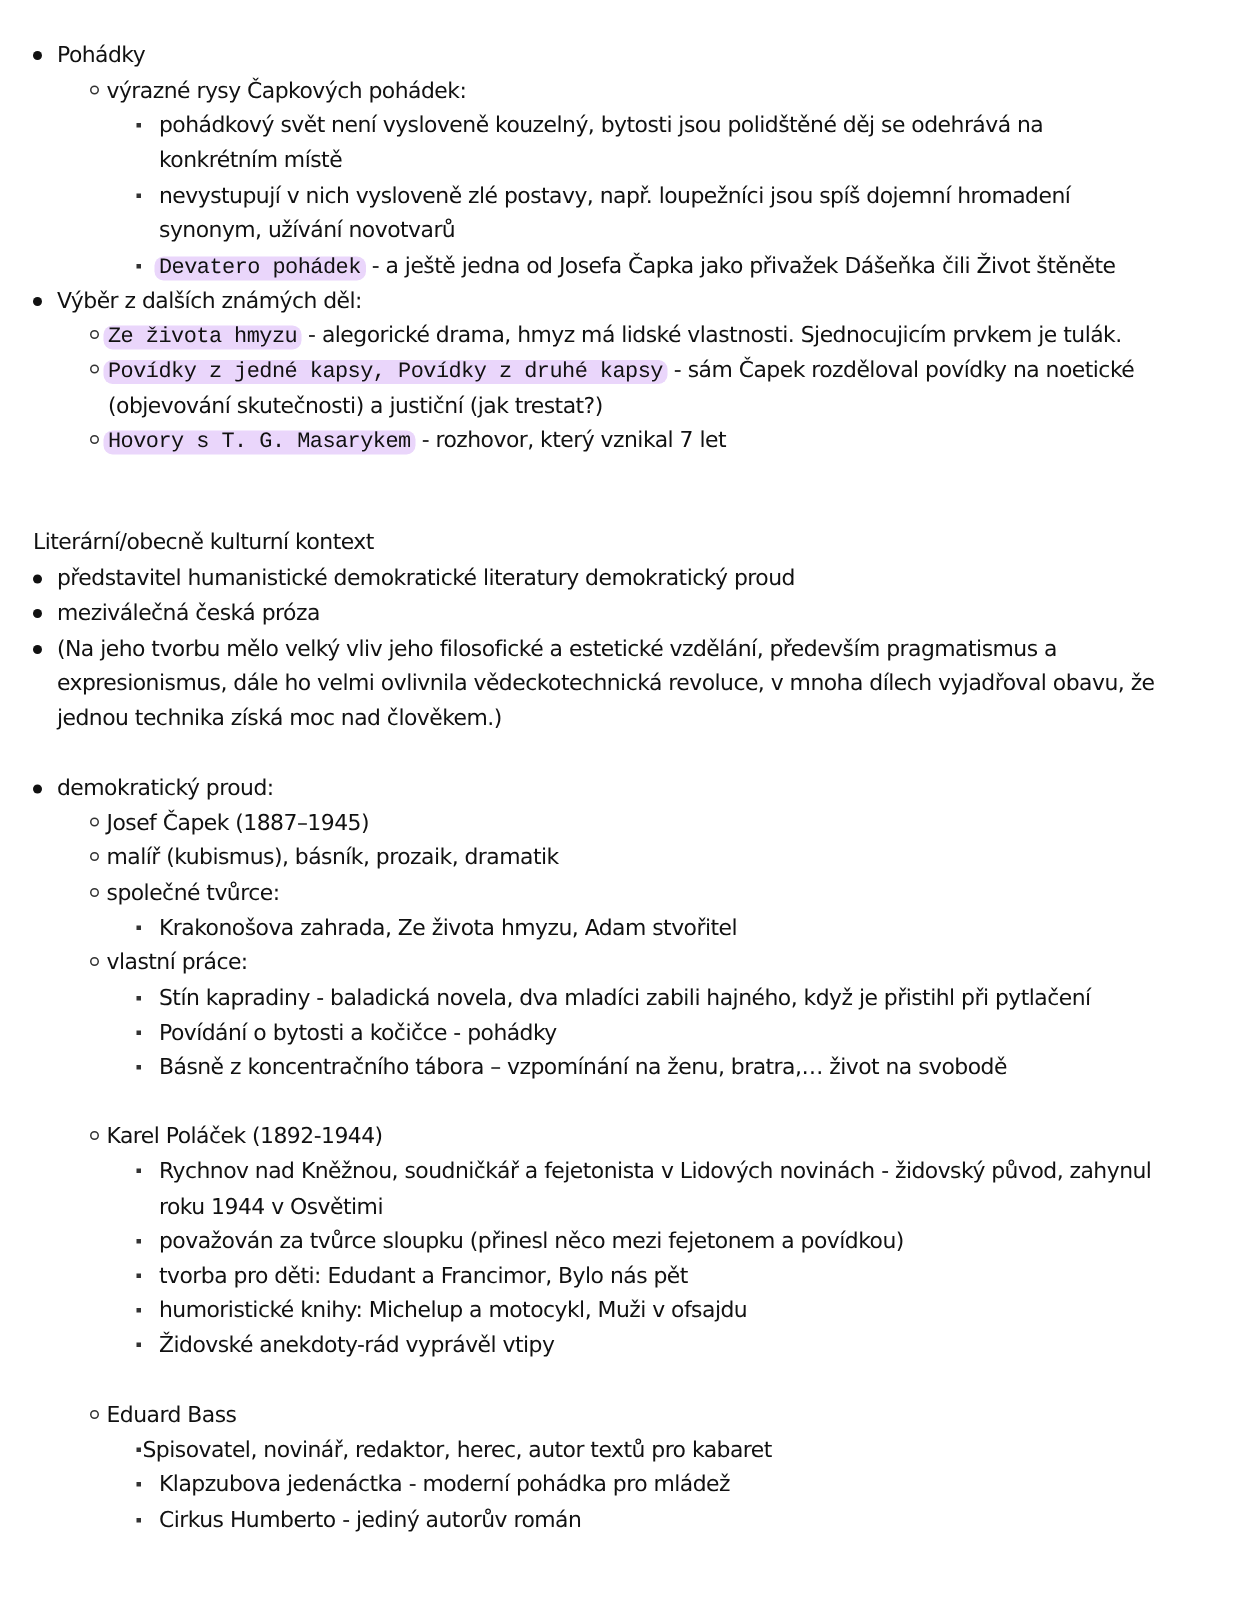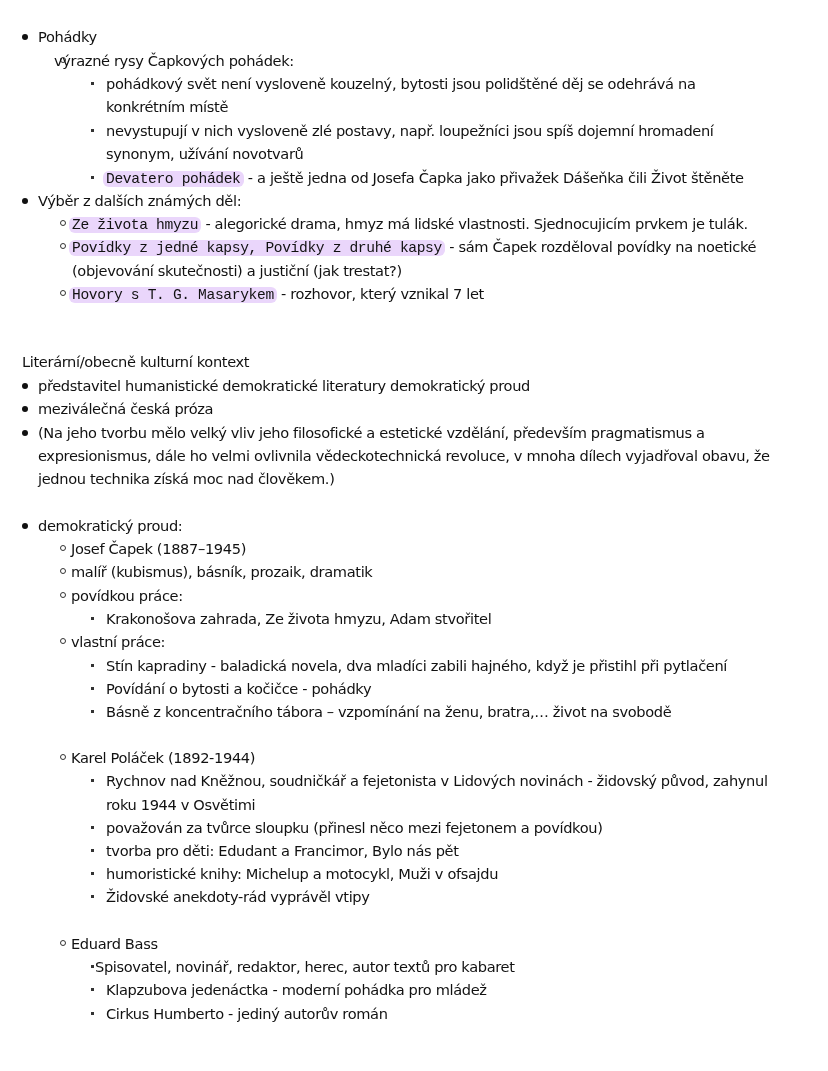--- a/index.html
+++ b/index.html
@@ -18,21 +18,21 @@
 </style>
 </head>
 <body style="color: rgb(17, 17, 17);">
 
 <div class="line" style="top:25px">
   <span class="bullet b1" style="left:22px"></span>
   <span class="txt" style="left:38px">Pohádky</span>
 </div>
 <div class="line" style="top:49px">
   <span class="bullet b2" style="left:60px"></span>
-  <span class="txt" style="left:54px">výrazné rysy Čapkových pohádek:</span>
+  <span class="txt" style="left:71px">výrazné rysy Čapkových pohádek:</span>
 </div>
 <div class="line" style="top:72px">
   <span class="bullet b3" style="left:91px"></span>
   <span class="txt" style="left:106px">pohádkový svět není vysloveně kouzelný, bytosti jsou polidštěné děj se odehrává na</span>
 </div>
 <div class="line" style="top:95px">
   <span class="txt" style="left:106px">konkrétním místě</span>
 </div>
 <div class="line" style="top:119px">
   <span class="bullet b3" style="left:91px"></span>
@@ -95,21 +95,21 @@
 <div class="line" style="top:537px">
   <span class="bullet b2" style="left:60px"></span>
   <span class="txt" style="left:71px">Josef Čapek (1887–1945)</span>
 </div>
 <div class="line" style="top:560px">
   <span class="bullet b2" style="left:60px"></span>
   <span class="txt" style="left:71px">malíř (kubismus), básník, prozaik, dramatik</span>
 </div>
 <div class="line" style="top:584px">
   <span class="bullet b2" style="left:60px"></span>
-  <span class="txt" style="left:71px">povídkou práce:</span>
+  <span class="txt" style="left:71px">společné tvůrce:</span>
 </div>
 <div class="line" style="top:607px">
   <span class="bullet b3" style="left:91px"></span>
   <span class="txt" style="left:106px">Krakonošova zahrada, Ze života hmyzu, Adam stvořitel</span>
 </div>
 <div class="line" style="top:630px">
   <span class="bullet b2" style="left:60px"></span>
   <span class="txt" style="left:71px">vlastní práce:</span>
 </div>
 <div class="line" style="top:654px">

